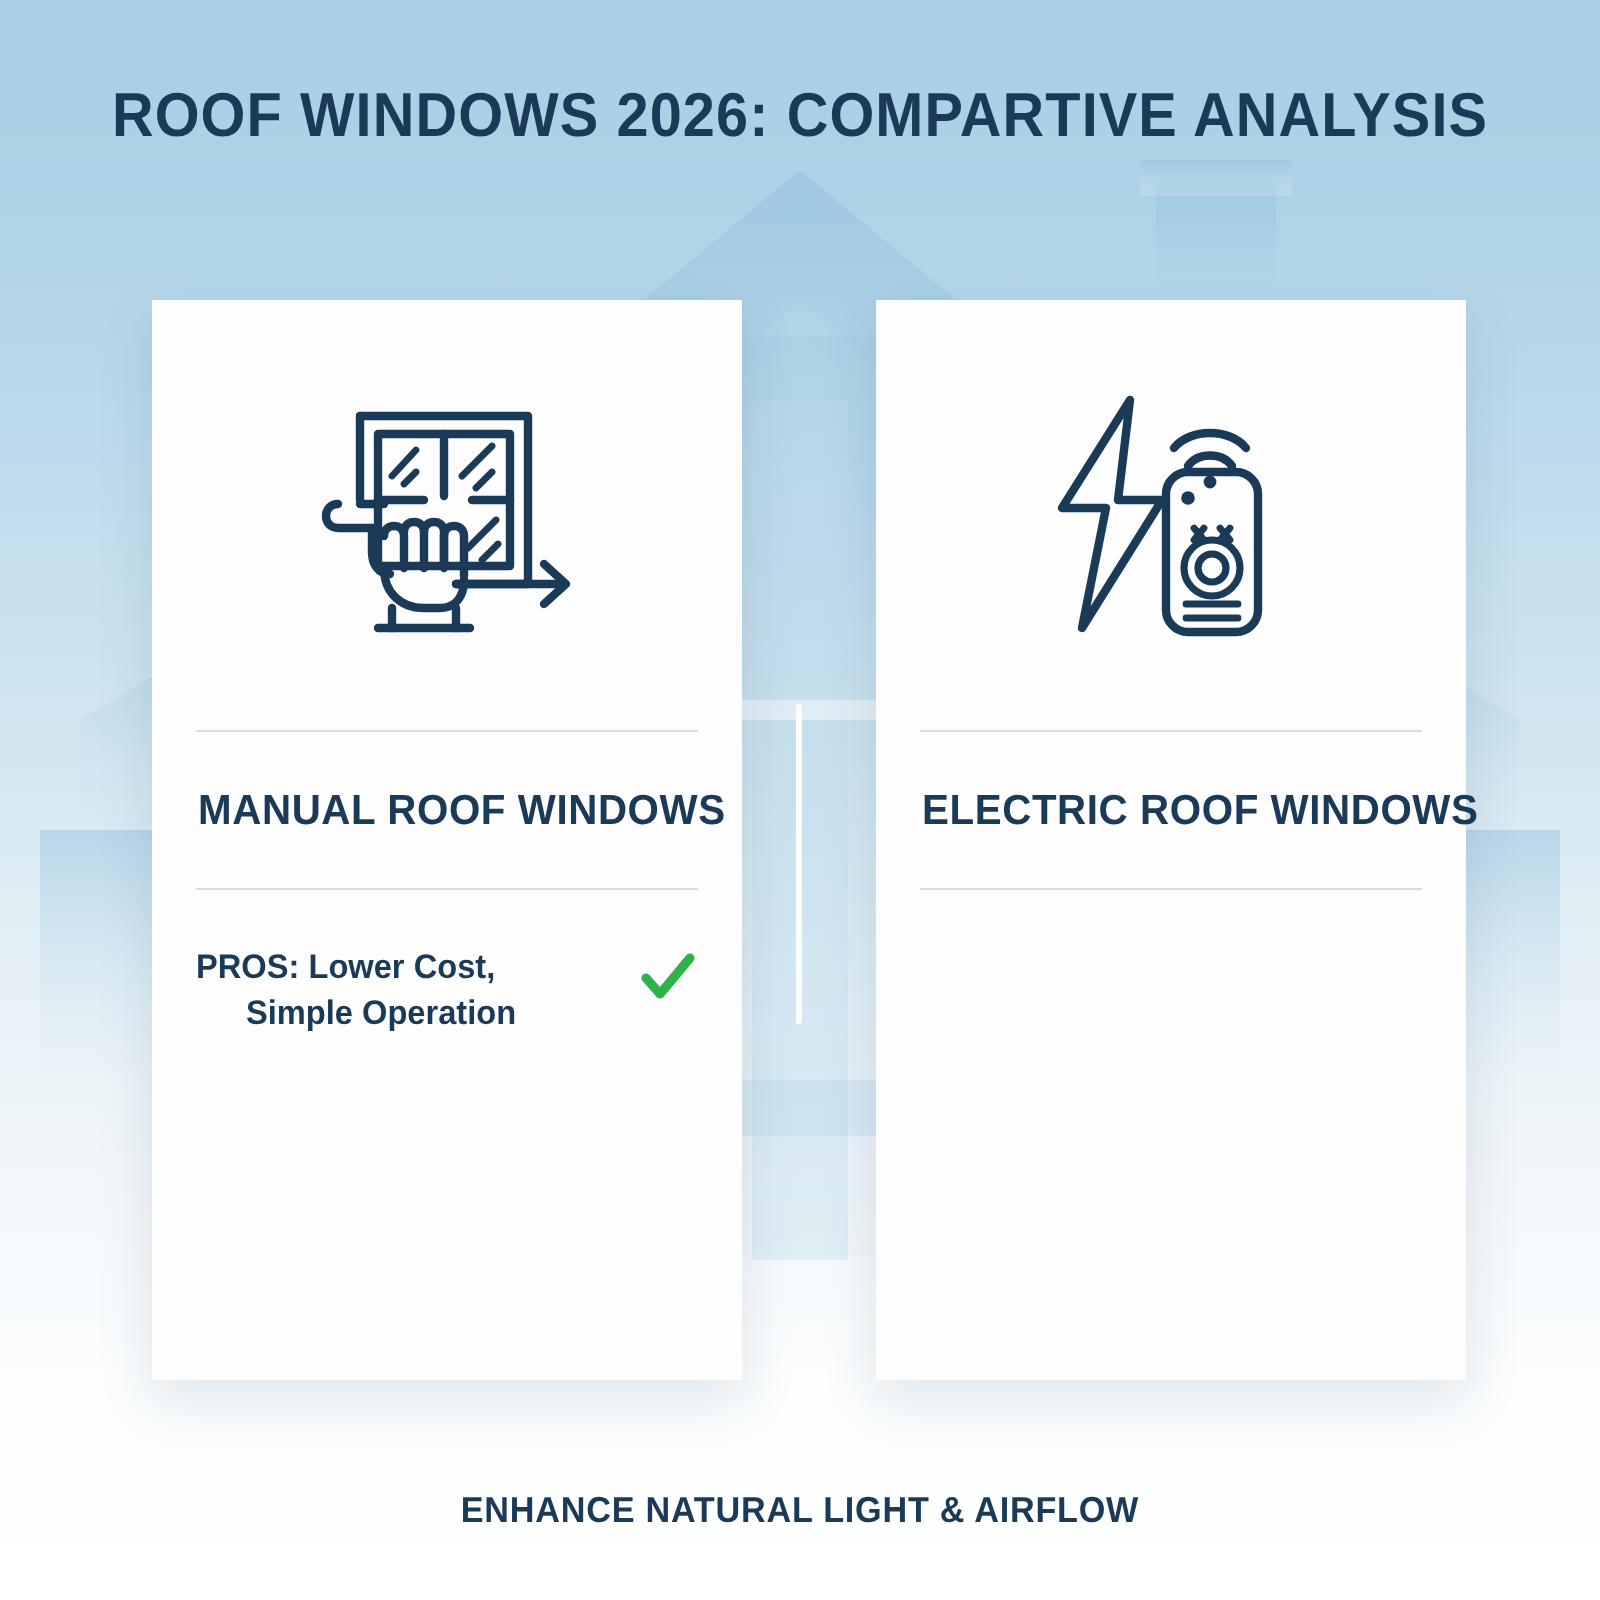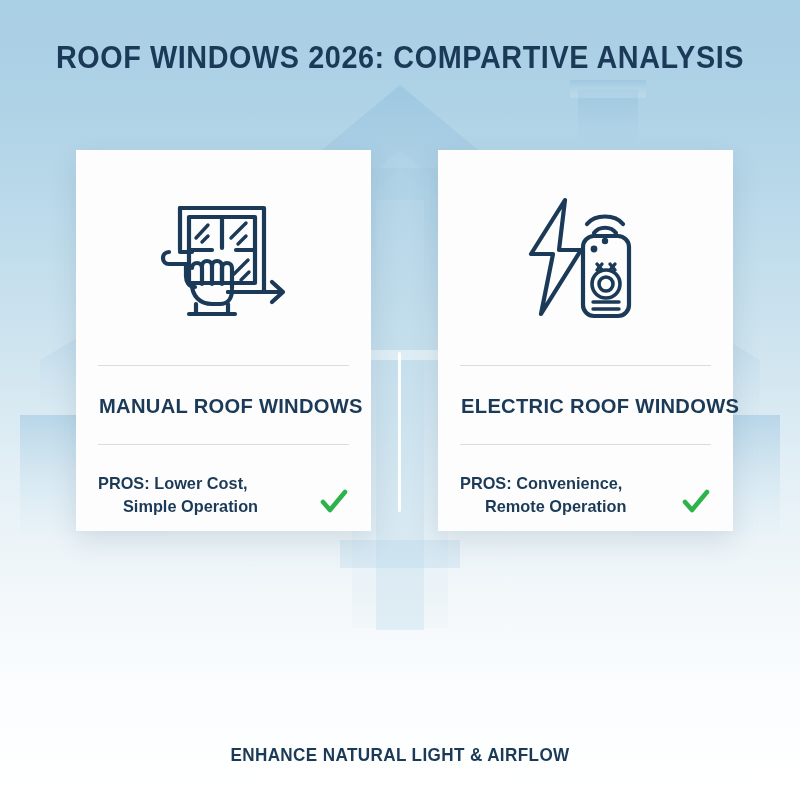--- a/index.html
+++ b/index.html
@@ -52,21 +52,21 @@
     color: #1b3a57;
     transform: scaleX(0.93);
     white-space: nowrap;
   }
 
   
   .card {
     position: absolute;
     top: 150px;
     width: 295px;
-    height: 381px;
+    height: 540px;
     background: #fdfdfe;
     box-shadow: 0 10px 26px rgba(40, 70, 100, 0.13);
   }
   #card-manual   { left: 76px;  }
   #card-electric { left: 427px; margin-left: 11px; }
 
   .icon-zone {
     height: 215px;
     display: flex;
     align-items: center;
@@ -90,21 +90,21 @@
     transform-origin: left center;
     white-space: nowrap;
   }
 
   .rows {
     padding: 28px 22px 0 22px;
   }
 
   .row {
     display: flex;
-    align-items: flex-end;
+    align-items: flex-start;
     justify-content: space-between;
     margin-bottom: 44px;
   }
 
   .row-text {
     font-family: "Liberation Sans Narrow", "Liberation Sans", sans-serif;
     font-size: 17px;
     font-weight: bold;
     color: #1b3a57;
     line-height: 1.35;
@@ -285,32 +285,20 @@
     </div>
 
     <div class="rule"></div>
 
     <div class="card-title">ELECTRIC ROOF WINDOWS</div>
 
     <div class="rule"></div>
 
     <div class="rows">
 
-      <div class="row">
-        <div class="row-text">
-          <span>PROS: </span>
-          <span>Convenience,</span>
-          <span class="line2">Remote Operation</span>
-        </div>
-        <span class="mark">
-          <svg width="30" height="28" viewBox="0 0 30 28" xmlns="http://www.w3.org/2000/svg" fill="none" stroke="#2eb34a" stroke-width="4.6" stroke-linecap="round" stroke-linejoin="round">
-            <path d="M4 14 L11 22 L26 4"></path>
-          </svg>
-        </span>
-      </div>
 
 
     </div>
   </div>
 
   <div id="center-divider"></div>
 
   <div class="footer">ENHANCE NATURAL LIGHT &amp; AIRFLOW</div>
 
 </div>

